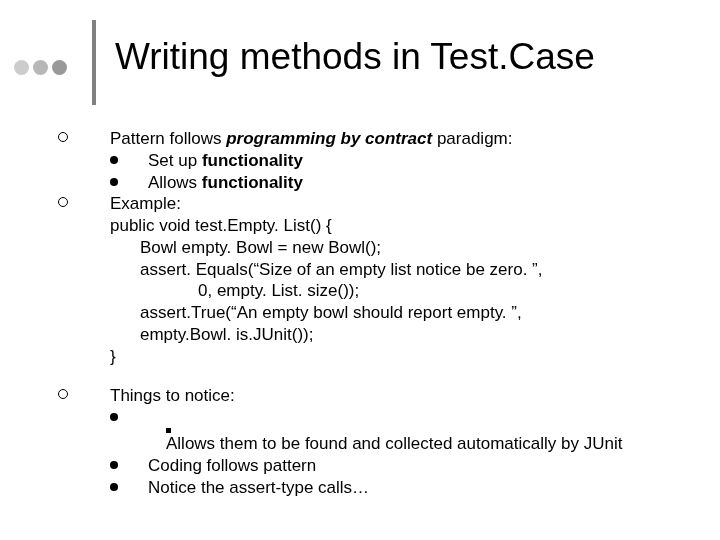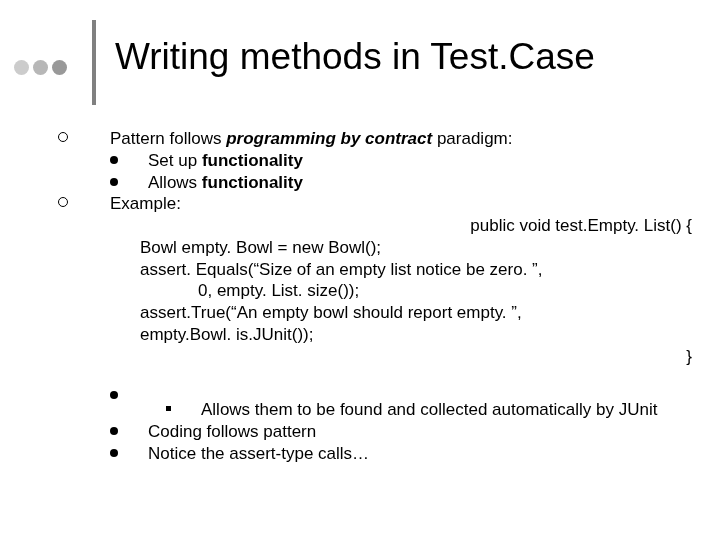--- a/index.html
+++ b/index.html
@@ -85,21 +85,21 @@
   }
   .b-square {
     width: 5px;
     height: 5px;
     background: #000;
     margin-top: 7px;
     margin-right: 30px;
     flex-shrink: 0;
   }
   .indent1 { padding-left: 52px; }
-  .indent-code { padding-left: 52px; text-align: right; }
+  .indent-code { padding-left: 52px; }
   .indent-code-inner { padding-left: 82px; }
   .indent-code-inner2 { padding-left: 140px; }
   .bold { font-weight: bold; }
   .bolditalic { font-weight: bold; font-style: italic; }
   .gap { height: 18px; }
 </style>
 </head>
 <body>
 
 <div class="slide">
@@ -142,24 +142,28 @@
     <div class="indent-code">public void test.Empty. List() {</div>
     <div class="indent-code-inner">Bowl empty. Bowl = new Bowl();</div>
     <div class="indent-code-inner">assert. Equals(“Size of an empty list notice be zero. ”,</div>
     <div class="indent-code-inner2">0, empty. List. size());</div>
     <div class="indent-code-inner">assert.True(“An empty bowl should report empty. ”,</div>
     <div class="indent-code-inner">empty.Bowl. is.JUnit());</div>
     <div class="indent-code">}</div>
 
     <div class="gap"></div>
 
+    <div class="row">
+      <div class="b-circle"></div>
+      <div>Things to notice:</div>
+    </div>
     <div class="row indent1">
       <div class="b-disc"></div>
     </div>
-    <div class="row" style="padding-left:108px;">
+    <div class="row" style="padding-left:108px;flex-direction:column;">
       <div class="b-square"></div>
       <div>Allows them to be found and collected automatically by JUnit</div>
     </div>
     <div class="row indent1">
       <div class="b-disc"></div>
       <div>Coding follows pattern</div>
     </div>
     <div class="row indent1">
       <div class="b-disc"></div>
       <div>Notice the assert-type calls…</div>

